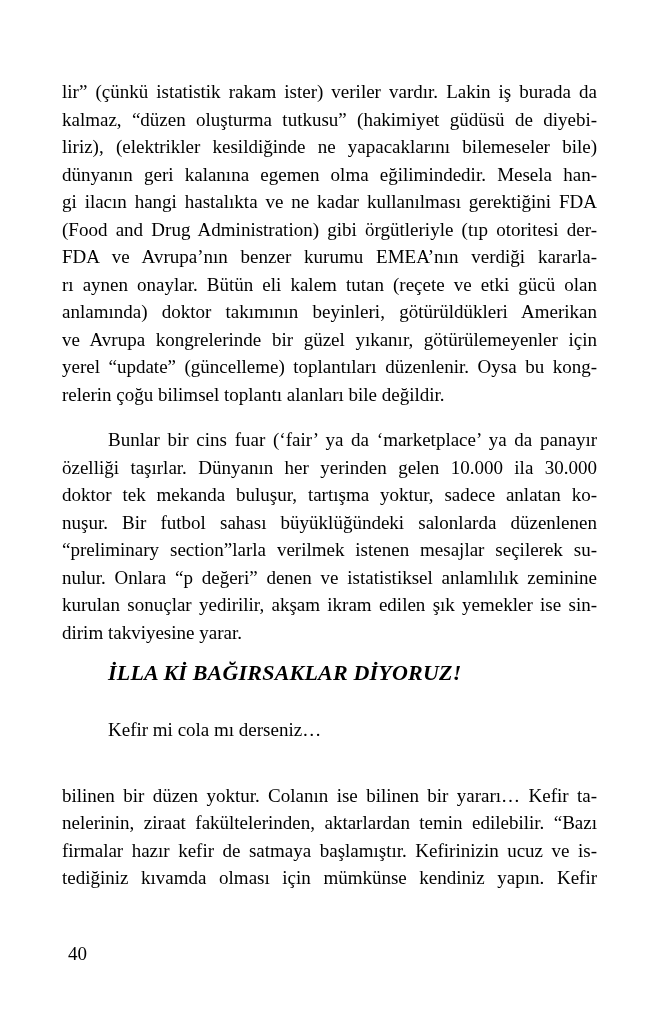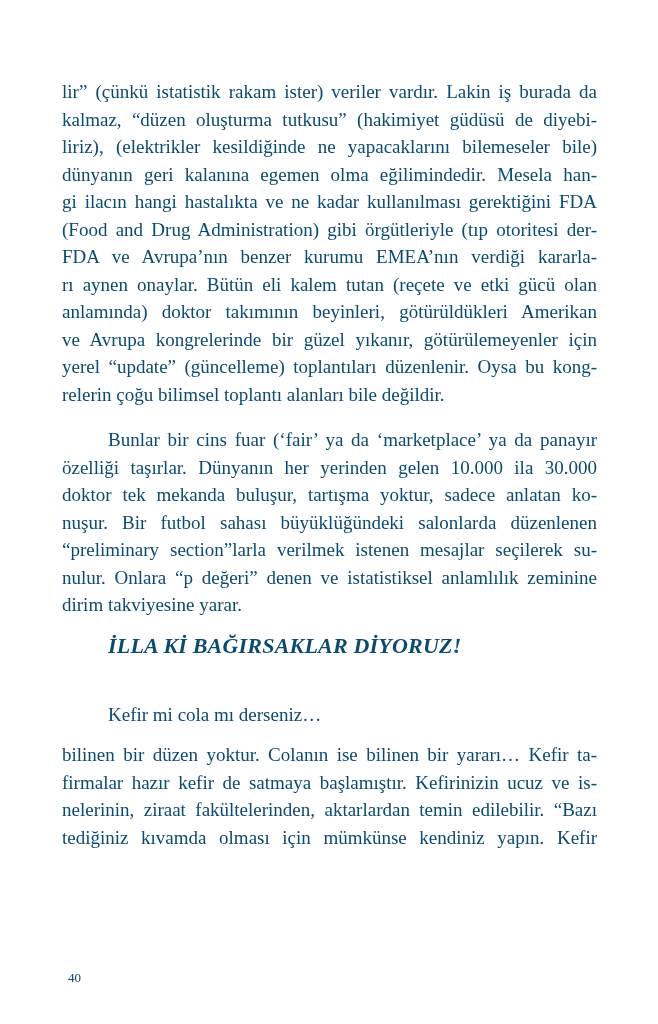--- a/index.html
+++ b/index.html
@@ -7,21 +7,21 @@
     padding: 0;
     background: #ffffff;
   }
   .page {
     position: relative;
     width: 658px;
     height: 1024px;
     background: #ffffff;
     overflow: hidden;
     font-family: "Liberation Serif", "DejaVu Serif", serif;
-    color: #0c4a6e;
+    color: #000000;
   }
   .text-column {
     position: absolute;
     left: 62px;
     top: 78px;
     width: 535px;
   }
   .para {
     font-size: 19px;
     line-height: 27.5px;
@@ -42,28 +42,28 @@
   }
   
   .text-column > :nth-child(1) { margin-bottom: 18px; }   
   .heading {
     font-size: 22px;
     line-height: 30px;
     font-weight: bold;
     font-style: italic;
     letter-spacing: 0.2px;
     padding-left: 46px;
-    margin: 12px 0 40px 0;
+    margin: 12px 0 28px 0;
   }
-  .text-column > :nth-child(4) { margin-bottom: 13px; }   
+  .text-column > :nth-child(4) { margin-bottom: 38px; }   
   .page-number {
     position: absolute;
     left: 68px;
-    top: 964px;
-    font-size: 13px;
+    top: 940px;
+    font-size: 19px;
     line-height: 27px;
   }
 </style>
 </head>
 <body>
 
 <div class="page">
   <div class="text-column">
       <div class="para">
         <div class="line">lir” (çünkü istatistik rakam ister) veriler vardır. Lakin iş burada da</div>
@@ -79,27 +79,28 @@
         <div class="line">yerel “update” (güncelleme) toplantıları düzenlenir. Oysa bu kong-</div>
         <div class="line plain">relerin çoğu bilimsel toplantı alanları bile değildir.</div>
       </div>
       <div class="para">
         <div class="line indent">Bunlar bir cins fuar (‘fair’ ya da ‘marketplace’ ya da panayır</div>
         <div class="line">özelliği taşırlar. Dünyanın her yerinden gelen 10.000 ila 30.000</div>
         <div class="line">doktor tek mekanda buluşur, tartışma yoktur, sadece anlatan ko-</div>
         <div class="line">nuşur. Bir futbol sahası büyüklüğündeki salonlarda düzenlenen</div>
         <div class="line">“preliminary section”larla verilmek istenen mesajlar seçilerek su-</div>
         <div class="line">nulur. Onlara “p değeri” denen ve istatistiksel anlamlılık zeminine</div>
+        <div class="line">kurulan sonuçlar yedirilir, akşam ikram edilen şık yemekler ise sin-</div>
         <div class="line plain">dirim takviyesine yarar.</div>
       </div>
       <h2 class="heading">İLLA Kİ BAĞIRSAKLAR DİYORUZ!</h2>
       <div class="para">
         <div class="line plain indent">Kefir mi cola mı derseniz…</div>
       </div>
       <div class="para">
         <div class="line">bilinen bir düzen yoktur. Colanın ise bilinen bir yararı… Kefir ta-</div>
+        <div class="line">nelerinin, ziraat fakültelerinden, aktarlardan temin edilebilir. “Bazı</div>
         <div class="line">firmalar hazır kefir de satmaya başlamıştır. Kefirinizin ucuz ve is-</div>
-        <div class="line">nelerinin, ziraat fakültelerinden, aktarlardan temin edilebilir. “Bazı</div>
         <div class="line">tediğiniz kıvamda olması için mümkünse kendiniz yapın. Kefir</div>
       </div>
     </div>
   <div class="page-number">40</div>
 </div>
 
 </body></html>

